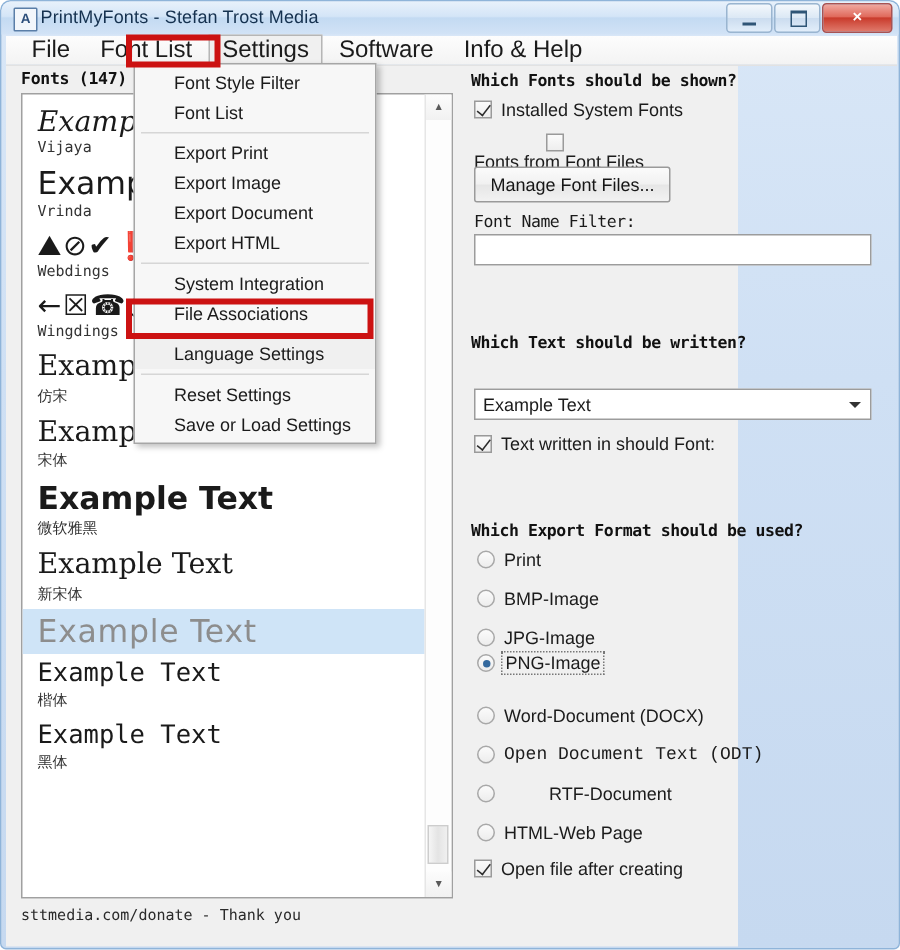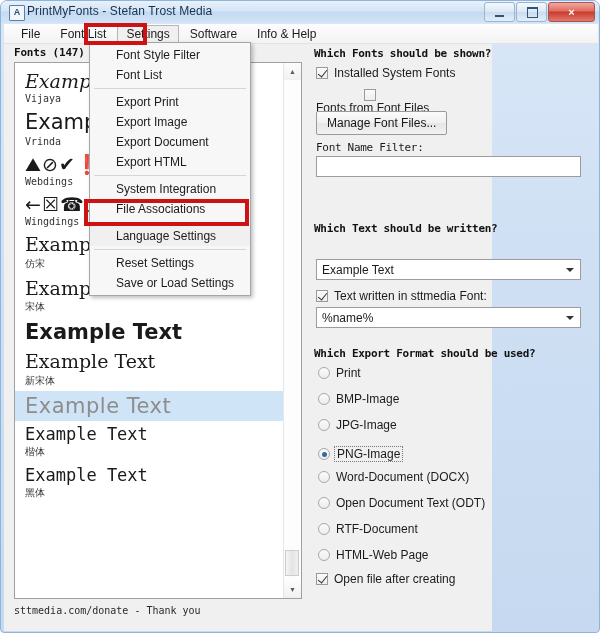--- a/index.html
+++ b/index.html
@@ -87,21 +87,21 @@
     left: 3px; top: 23px;
     width: 594px; height: 20px;
     background: linear-gradient(to bottom,#fdfdfd,#f3f3f3);
     border-bottom: 1px solid #e2e2e2;
     display: flex;
     align-items: center;
     padding-left: 8px;
     box-sizing: border-box;
   }
   .menu-item {
-    font-size: 12px;
+    font-size: 16px;
     color: #1b1b1b;
     padding: 2px 9px;
     margin-right: 2px;
     white-space: nowrap;
     position: relative;
   }
   .menu-item.active {
     background: #f0f0f0;
     border: 1px solid #b6b6b6;
     padding: 1px 8px;
@@ -399,20 +399,21 @@
           <div class="font-name cjk">仿宋</div>
         </div>
 
         <div class="font-row">
           <div class="font-sample s-serif">Example Text</div>
           <div class="font-name cjk">宋体</div>
         </div>
 
         <div class="font-row">
           <div class="font-sample s-bold">Example Text</div>
+          <div class="font-name cjk">微软雅黑</div>
         </div>
 
         <div class="font-row">
           <div class="font-sample s-serif">Example Text</div>
           <div class="font-name cjk">新宋体</div>
         </div>
 
         <div class="font-row selected">
           <div class="font-sample s-thin">Example Text</div>
         </div>
@@ -462,61 +463,57 @@
       <div class="section-head" style="position:absolute;left:0;top:178px;">Which Text should be written?</div>
 
 
       <div class="combo" style="position:absolute;left:2px;top:215px;">
         <span class="cval">Example Text</span>
         <span class="carrow"></span>
       </div>
 
       <div class="chk-row" style="position:absolute;left:2px;top:245px;">
         <span class="checkbox checked"></span>
-        <span>Text written in sttmedia Font:</span>
-      </div>
-
-      <div class="combo" style="position:absolute;left:2px;top:263px;">
-        <span class="cval">%name%</span>
-        <span class="carrow"></span>
-      </div>
+        <span>Text written in should Font:</span>
+      </div>
+
 
       <div class="section-head" style="position:absolute;left:0;top:303px;">Which Export Format should be used?</div>
 
       <div class="rad-row" style="position:absolute;left:4px;top:322px;">
         <span class="radio"></span>
         <span>Print</span>
       </div>
 
       <div class="rad-row" style="position:absolute;left:4px;top:348px;">
         <span class="radio"></span>
         <span>BMP-Image</span>
       </div>
 
       <div class="rad-row" style="position:absolute;left:4px;top:374px;">
         <span class="radio"></span>
         <span>JPG-Image</span>
       </div>
 
-      <div class="rad-row" style="position:absolute;left:4px;top:402px;">
+      <div class="rad-row" style="position:absolute;left:4px;top:390px;">
         <span class="radio checked"></span>
         <span class="focus-ring">PNG-Image</span>
       </div>
 
       <div class="rad-row" style="position:absolute;left:4px;top:426px;">
         <span class="radio"></span>
         <span>Word-Document (DOCX)</span>
       </div>
 
-      <div class="rad-row" style="position:absolute;left:4px;top:452px;">
+      <div class="rad-row" style="position:absolute;left:4px;top:452px;font-family:Liberation Mono, monospace;">
         <span class="radio"></span>
         <span>Open Document Text (ODT)</span>
       </div>
 
-      <div class="rad-row" style="position:absolute;left:4px;top:478px;">
+      <div class="rad-row" style="position:absolute;left:4px;top:478px;gap:30px;">
         <span class="radio"></span>
         <span>RTF-Document</span>
       </div>
 
       <div class="rad-row" style="position:absolute;left:4px;top:504px;">
         <span class="radio"></span>
         <span>HTML-Web Page</span>
       </div>
 
       <div class="chk-row" style="position:absolute;left:2px;top:528px;">

